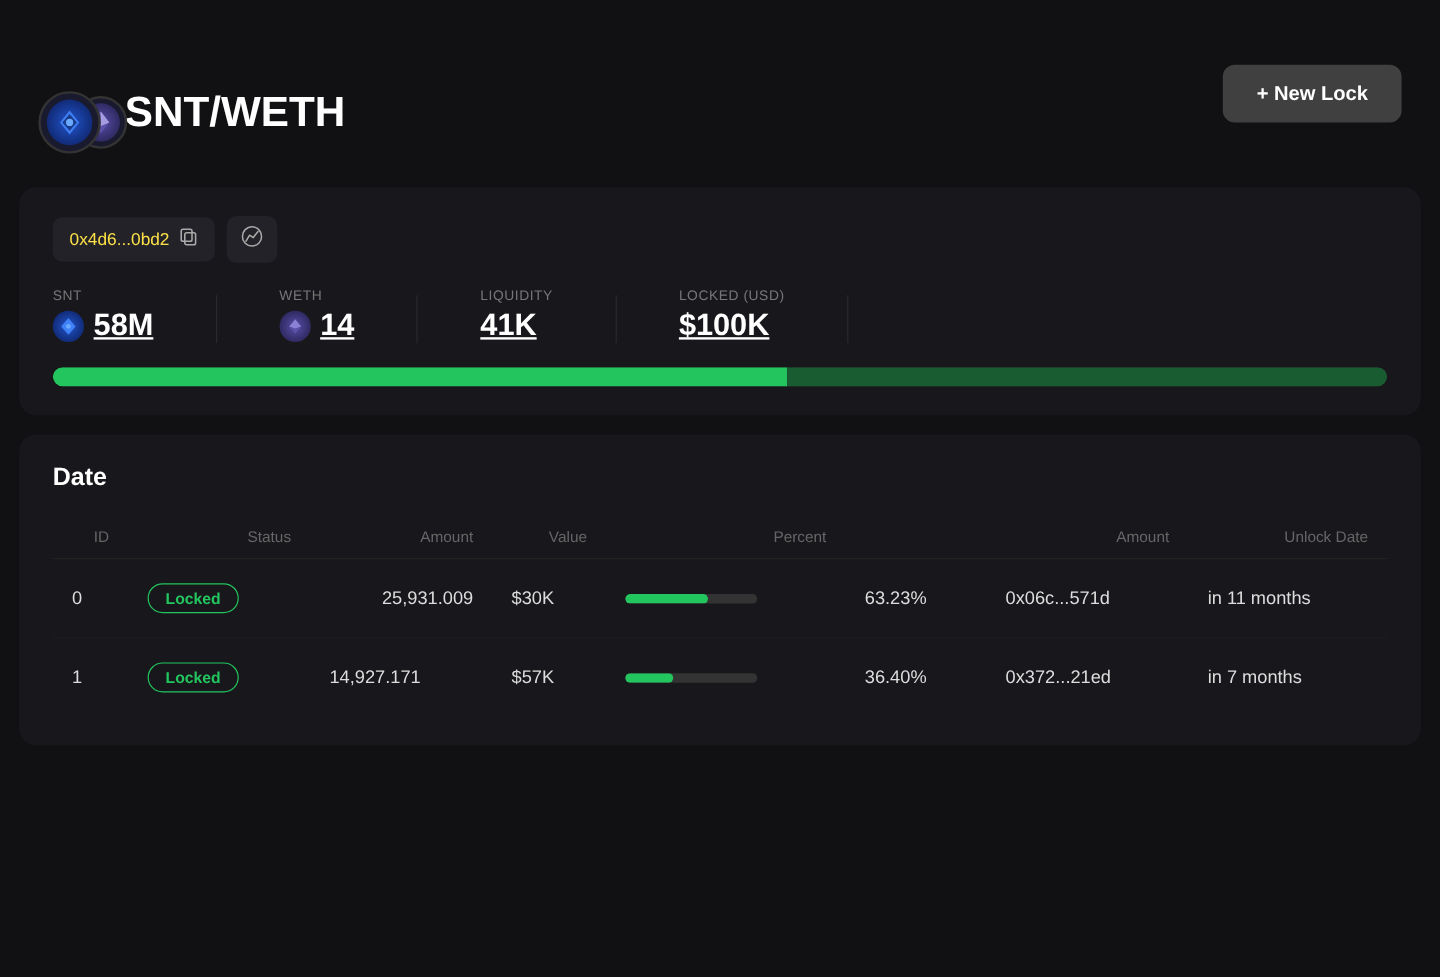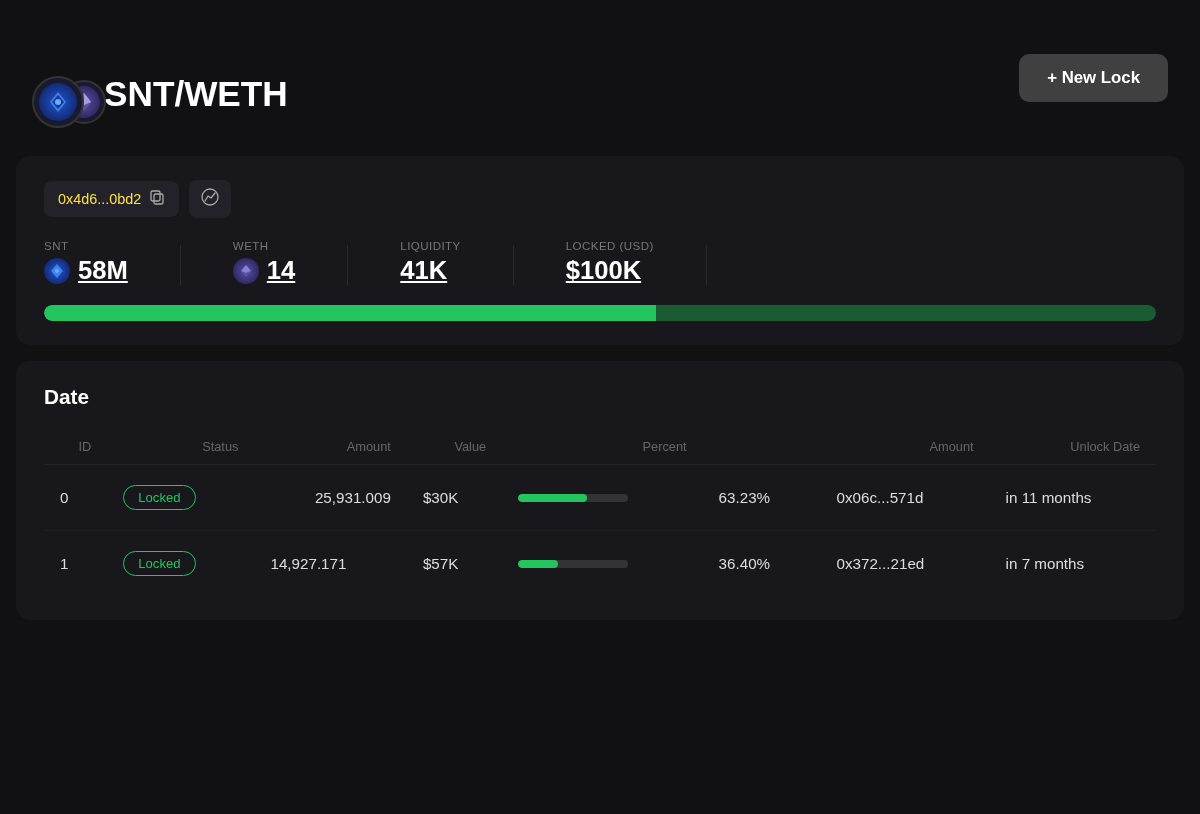--- a/index.html
+++ b/index.html
@@ -220,21 +220,21 @@
       vertical-align: middle;
     }
     .locks-table tr:last-child td { border-bottom: none; }
 
     .status-badge {
       border: 1.5px solid #22c55e;
       color: #22c55e;
       border-radius: 20px;
       padding: 4px 14px;
       font-size: 0.82rem;
-      font-weight: 400;
+      font-weight: 700;
       display: inline-block;
       white-space: nowrap;
     }
 
     
     .percent-bar-wrap {
       display: flex;
       align-items: center;
       width: 110px;
       height: 8px;

